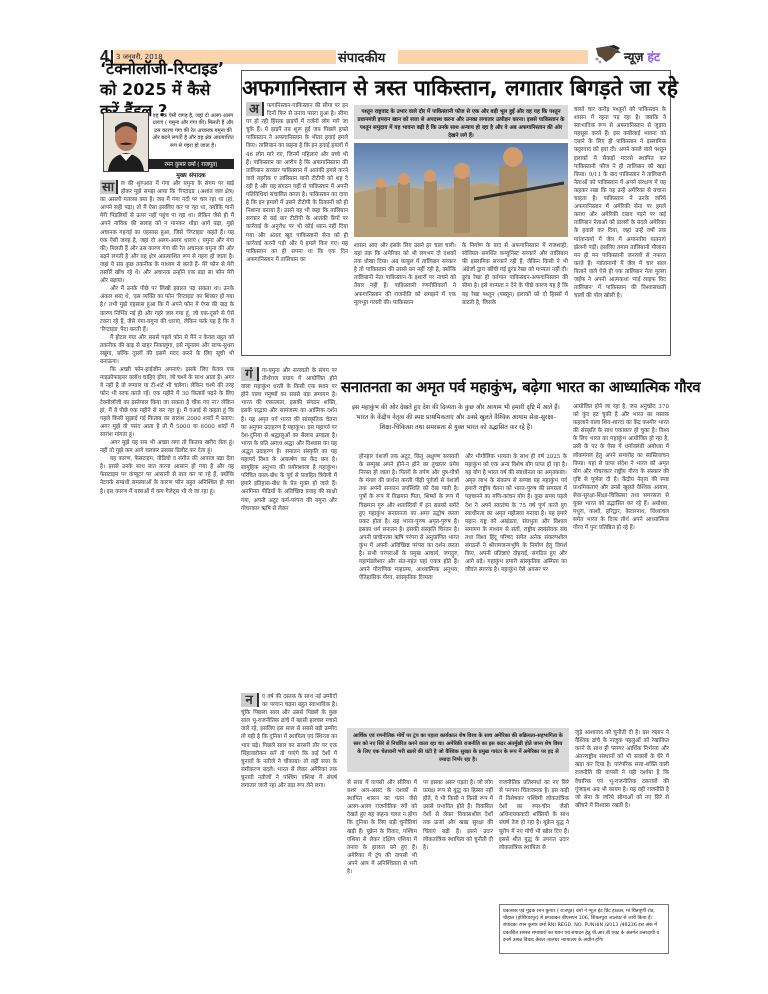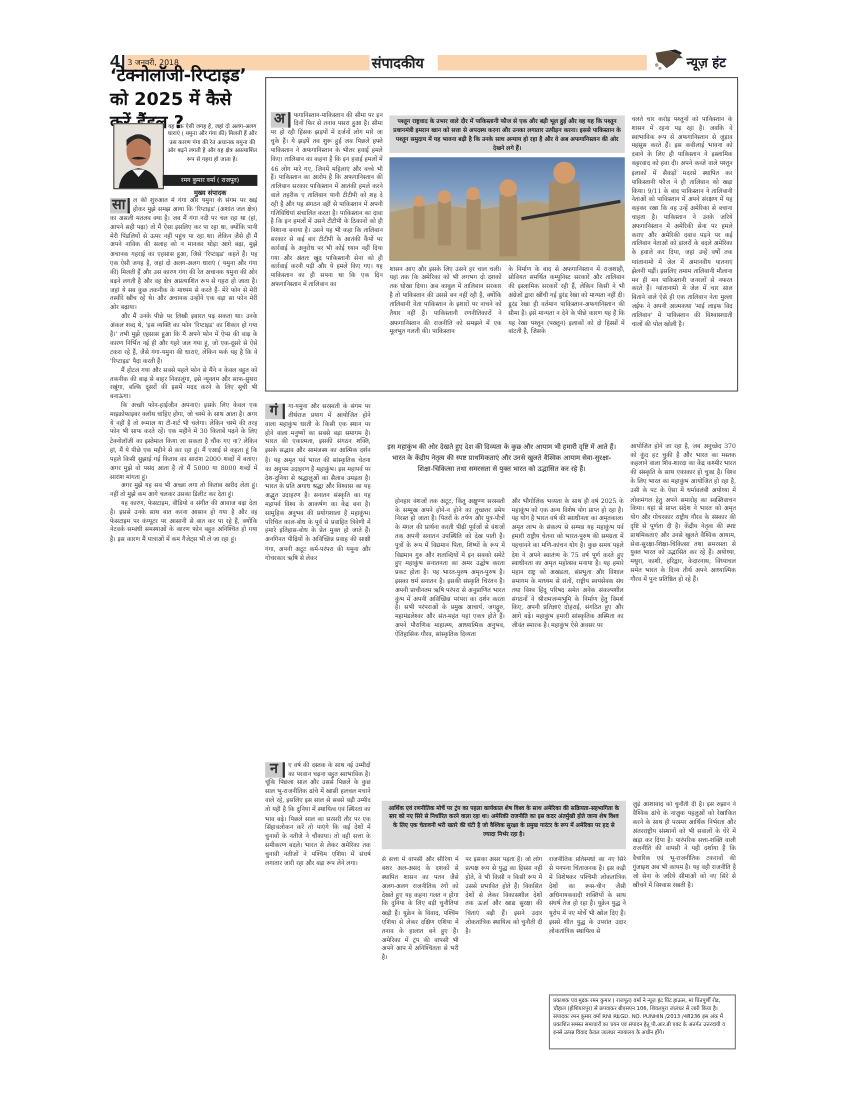--- a/index.html
+++ b/index.html
@@ -7,21 +7,21 @@
   .page{position:absolute;left:100px;top:48px;width:570px;height:906px;}
   .header{position:absolute;left:0;top:0;width:570px;height:18px;}
   .hdr-band{position:absolute;top:2px;height:14px;background:#fbd3ad;}
   .pg-no{position:absolute;left:0;top:0;font:bold 16px "Liberation Sans",sans-serif;color:#222;}
   .pg-sep{position:absolute;left:11px;top:2px;width:2px;height:14px;background:#222;}
   .pg-date{position:absolute;left:16px;top:4px;font:7px "DejaVu Sans",sans-serif;}
   .section{position:absolute;left:238px;top:0;font:bold 13px "DejaVu Sans",sans-serif;}
   .logo{position:absolute;right:0;top:-6px;width:80px;height:24px;}
   .logo-bird{position:absolute;left:4px;top:2px;width:28px;height:20px;}
   .logo-text{position:absolute;left:34px;top:6px;font:bold 12px "DejaVu Sans",sans-serif;color:#222;}
-  .logo-text span{color:#0f172a;}
+  .logo-text span{color:#8b5cf6;}
   .col-text{font-size:5.6px;line-height:8.1px;text-align:justify;color:#333;}
   .col-text p{margin:0;text-indent:10px;}
   .left-col{position:absolute;left:0;top:10px;width:134px;}
   .h-left{font:bold 16px/21px "DejaVu Sans",sans-serif;margin:0;color:#111;}
   .photo{position:absolute;left:3px;top:54px;width:44px;height:58px;background:#d9d3c8;border:1px solid #444;overflow:hidden;}
   .author-bar{position:absolute;left:48px;top:101px;width:86px;height:10px;background:#222;color:#fff;font:5.5px/10px "DejaVu Sans",sans-serif;text-align:center;}
   .author-role{position:absolute;left:48px;top:113px;width:86px;text-align:center;font:bold 6px "DejaVu Sans",sans-serif;}
   .teaser{position:absolute;left:52px;top:54px;width:82px;font-size:5.2px;line-height:7.4px;text-align:center;}
   .dropcap{float:left;width:16px;height:14px;background:#ccc;font:bold 13px/14px "DejaVu Sans",sans-serif;text-align:center;margin:1px 3px 0 0;border-right:2px solid #333;}
   .left-body{position:absolute;left:0;top:131px;width:134px;height:776px;overflow:hidden;}
@@ -93,20 +93,21 @@
     <span class="dropcap">सा</span>
     <p style="text-indent:0">ल की शुरुआत में गंगा और यमुना के संगम पर खड़े होकर मुझे समझ आया कि 'रिप्टाइड' (अशांत जल क्षेत्र) का असली मतलब क्या है। जब मैं गंगा नदी पर चल रहा था (हां, आपने सही पढ़ा) तो मैं ऐसा इसलिए कर पा रहा था, क्योंकि पानी मेरी पिंडलियों से ऊपर नहीं पहुंच पा रहा था। लेकिन जैसे ही मैं अपने नाविक की सलाह को न मानकर थोड़ा आगे बढ़ा, मुझे अचानक गहराई का एहसास हुआ, जिसे 'रिप्टाइड' कहते हैं। यह एक ऐसी जगह है, जहां दो अलग-अलग धाराएं ( यमुना और गंगा की) मिलती हैं और उस कारण गंगा की रेत अचानक यमुना की ओर बढ़ने लगती है और वह क्षेत्र अप्रत्याशित रूप से गहरा हो जाता है। जहां ये सब कुछ तकनीक के माध्यम से करते हैं- मेरे फोन से मेरी तस्वीरें खींच रहे थे। और अचानक उन्होंने एक बड़ा सा फोन मेरी ओर बढ़ाया।</p>
     <p>और मैं उनके पीछे पर लिखी इबारत पढ़ सकता था। उनके अंकल शब्द थे, 'इस व्यक्ति का फोन 'रिप्टाइड' का शिकार हो गया है।' तभी मुझे एहसास हुआ कि मैं अपने फोन में ऐप्स की बाढ़ के कारण निर्भित नई ही और गहरे जल गया हूं, जो एक-दूसरे से ऐसे टकरा रहे हैं, जैसे गंगा-यमुना की धाराएं, लेकिन फर्क यह है कि वे 'रिप्टाइड' पैदा करती हैं।</p>
     <p>मैं होटल गया और सबसे पहले फोन से मैंने न केवल बहुत को तकनीक की बाढ़ से बाहर निकालूंगा, इसे न्यूनतम और साफ-सुथरा रखूंगा, बल्कि दूसरों की इसमें मदद करने के लिए सूची भी बनाऊंगा।</p>
     <p>कि अच्छी फोन-हाईजीन अपनाएं। इसके लिए केवल एक माइक्रोफाइबर क्लॉथ चाहिए होगा, जो चश्मे के साथ आता है। अगर ये नहीं है तो रूमाल या टी-शर्ट भी चलेगा। लेकिन चश्मे की तरह फोन भी साफ करते रहें। एक महीने में 30 किताबें पढ़ने के लिए टेक्नोलॉजी का इस्तेमाल किया जा सकता है चौंक गए ना? लेकिन हां, मैं ये पीछे एक महीने से कर रहा हूं। मैं एआई से कहता हूं कि पहले किसी सुझाई गई किताब का सारांश 2000 शब्दों में बताए। अगर मुझे वो पसंद आता है तो मैं 5000 या 8000 शब्दों में सारांश मांगता हूं।</p>
     <p>अगर मुझे यह सब भी अच्छा लगा तो किताब खरीद लेता हूं। नहीं तो मुझे कम आगे चलकर उसका डिलीट कर देता हूं।</p>
     <p>यह कारण, फेसटाइम, वीडियो व संगीत की आवाज बढ़ा देता है। इससे उनके साथ बात करना आसान हो गया है और वह फेसटाइम पर कंप्यूटर पर आसानी से बात कर पा रहे हैं, क्योंकि नेटवर्क सम्बंधी समस्याओं के कारण फोन बहुत अनिश्चित हो गया है। इस कारण मैं यात्राओं में कम गैजेट्स भी ले जा रहा हूं।</p>
   </div>
 
   <div class="afg-box">
+    <h1 class="h-afg">अफगानिस्तान से त्रस्त पाकिस्तान, लगातार बिगड़ते जा रहे</h1>
     <div class="afg-c1 col-text">
       <span class="dropcap">अ</span>
       <span>फगानिस्तान-पाकिस्तान की सीमा पर इन दिनों फिर से तनाव पसरा हुआ है। सीमा पर हो रही हिंसक झड़पों में दर्जनों लोग मारे जा चुके हैं। ये झड़पें तब शुरू हुईं जब पिछले हफ्ते पाकिस्तान ने अफगानिस्तान के भीतर हवाई हमले किए। तालिबान का कहना है कि इन हवाई हमलों में 46 लोग मारे गए, जिनमें महिलाएं और बच्चे भी हैं। पाकिस्तान का आरोप है कि अफगानिस्तान की तालिबान सरकार पाकिस्तान में आतंकी हमले करने वाले तहरीक ए तालिबान यानी टीटीपी को शह दे रही है और यह संगठन वहीं से पाकिस्तान में अपनी गतिविधियां संचालित करता है। पाकिस्तान का दावा है कि इन हमलों में उसने टीटीपी के ठिकानों को ही निशाना बनाया है। उसने यह भी कहा कि तालिबान सरकार से कई बार टीटीपी के आतंकी कैंपों पर कार्रवाई के अनुरोध पर भी कोई ध्यान नहीं दिया गया और अंततः खुद पाकिस्तानी सेना को ही कार्रवाई करनी पड़ी और ये हमले किए गए। यह पाकिस्तान का ही सपना था कि एक दिन अफगानिस्तान में तालिबान का</span>
     </div>
     <div class="afg-quote">पश्तून राष्ट्रवाद के उभार वाले दौर में पाकिस्तानी फौज से एक और बड़ी भूल हुई और वह यह कि पश्तून प्रधानमंत्री इमरान खान को सत्ता से अपदस्थ करना और उनका लगातार उत्पीड़न करना। इससे पाकिस्तान के पश्तून समुदाय में यह भावना बढ़ी है कि उनके साथ अन्याय हो रहा है और वे अब अफगानिस्तान की ओर देखने लगे हैं।</div>
     <div class="afg-photo">
       <svg viewBox="0 0 214 94" width="214" height="94">
         <path d="M0 50 L40 42 L80 48 L130 40 L170 46 L214 42 L214 94 L0 94 Z" fill="#b49e78"></path>
         <g fill="#a78c68">
             <rect x="22" y="44" width="10" height="30"></rect>
@@ -128,20 +129,21 @@
     <div class="afg-c2 col-text">शासन आए और इसके लिए उसने हर चाल चली। यहां तक कि अमेरिका को भी लगभग दो दशकों तक धोखा दिया। अब काबुल में तालिबान सरकार है तो पाकिस्तान की उससे बन नहीं रही है, क्योंकि तालिबानी नेता पाकिस्तान के इशारों पर नाचने को तैयार नहीं हैं। पाकिस्तानी रणनीतिकारों ने अफगानिस्तान की राजनीति को समझने में एक मूलभूत गलती की। पाकिस्तान</div>
     <div class="afg-c3 col-text">के निर्माण के बाद से अफगानिस्तान में राजशाही, सोवियत समर्थित कम्युनिस्ट सरकारें और तालिबान की इस्लामिक सरकारें रही हैं, लेकिन किसी ने भी अंग्रेजों द्वारा खींची गई डूरंड रेखा को मान्यता नहीं दी। डूरंड रेखा ही वर्तमान पाकिस्तान-अफगानिस्तान की सीमा है। इसे मान्यता न देने के पीछे कारण यह है कि यह रेखा पश्तून (पख्तून) इलाकों को दो हिस्सों में बांटती है, जिसके</div>
     <div class="afg-c4 col-text">चलते चार करोड़ पश्तूनों को पाकिस्तान के शासन में रहना पड़ रहा है। जबकि वे स्वाभाविक रूप से अफगानिस्तान से जुड़ाव महसूस करते हैं। इस कबीलाई भावना को दबाने के लिए ही पाकिस्तान ने इस्लामिक कट्टरवाद को हवा दी। अपने कब्जे वाले पश्तून इलाकों में सैकड़ों मदरसे स्थापित कर पाकिस्तानी फौज ने ही तालिबान को खड़ा किया। 9/11 के बाद पाकिस्तान ने तालिबानी नेताओं को पाकिस्तान में अपने संरक्षण में यह कहकर रखा कि वह उन्हें अमेरिका से बचाना चाहता है। पाकिस्तान ने उनके जरिये अफगानिस्तान में अमेरिकी सेना पर हमले कराए और अमेरिकी दबाव पड़ने पर कई तालिबान नेताओं को डालरों के बदले अमेरिका के हवाले कर दिया, जहां उन्हें वर्षों तक ग्वांतानामो में जेल में अमानवीय यातनाएं झेलनी पड़ीं। इसलिए तमाम तालिबानी मौलाना मन ही मन पाकिस्तानी जनरलों से नफरत करते हैं। ग्वांतानामो में जेल में चार साल बिताने वाले ऐसे ही एक तालिबान नेता मुल्ला जईफ ने अपनी आत्मकथा 'माई लाइफ विद तालिबान' में पाकिस्तान की विश्वासघाती चालों की पोल खोली है।</div>
   </div>
 
   <div class="kumbh">
     <div class="kumbh-c1 col-text">
       <span class="dropcap">गं</span>
       <span>गा-यमुना और सरस्वती के संगम पर तीर्थराज प्रयाग में आयोजित होने वाला महाकुंभ धरती के किसी एक स्थान पर होने वाला मनुष्यों का सबसे बड़ा समागम है। भारत की एकात्मता, इसकी संगठन शक्ति, इसके सद्भाव और सामंजस्य का आत्मिक दर्शन है। यह अमृत पर्व भारत की सांस्कृतिक चेतना का अनुपम उदाहरण है महाकुंभ। इस महापर्व पर देश-दुनिया से श्रद्धालुओं का सैलाब उमड़ता है। भारत के प्रति अगाध श्रद्धा और विश्वास का यह अद्भुत उदाहरण है। सनातन संस्कृति का यह महापर्व विश्व के आकर्षण का केंद्र बना है। सामूहिक अनुभव की प्रयोगशाला है महाकुंभ। परिचित काल-बोध के पूर्व से प्रवाहित त्रिवेणी में हमारे इतिहास-बोध के प्रेत मुक्त हो जाते हैं। अनगिनत पीढ़ियों के अविच्छिन्न प्रवाह की साक्षी गंगा, अपनी अटूट कर्म-परंपरा की यमुना और गोचरकार ऋषि से लेकर</span>
     </div>
+    <h1 class="h-kumbh">सनातनता का अमृत पर्व महाकुंभ, बढ़ेगा भारत का आध्यात्मिक गौरव</h1>
     <div class="kumbh-intro">इस महाकुंभ की ओर देखते हुए देश की दिव्यता के कुछ और आयाम भी हमारी दृष्टि में आते हैं। भारत के केंद्रीय नेतृत्व की स्पष्ट प्राथमिकताएं और उनसे खुलते वैश्विक आयाम सेवा-सुरक्षा-शिक्षा-चिकित्सा तथा समरसता से युक्त भारत को उद्भासित कर रहे हैं।</div>
     <div class="kumbh-c2 col-text">होनहार वंशजों तक अटूट, किंतु अक्षुण्ण सरस्वती के सम्मुख अपने होने-न होने का तुच्छतर प्रमेय निरस्त हो जाता है। पितरों के तर्पण और पुत्र-पौत्रों के मंगल की प्रार्थना करती पीढ़ी पूर्वजों से वंशजों तक अपनी सनातन उपस्थिति को देख पाती है। पुत्रों के रूप में विद्यमान पिता, शिष्यों के रूप में विद्यमान गुरु और शताब्दियों में इन सबको समेटे हुए महाकुंभ सनातनता का अमर उद्घोष करता प्रकट होता है। यह भारत-पुरुष अमृत-पुरुष है। इसका धर्म सनातन है। इसकी संस्कृति चिरंतन है। अपनी प्राचीनतम ऋषि परंपरा से अनुप्राणित भारत कुंभ में अपनी अविच्छिन्न परंपरा का दर्शन करता है। सभी परंपराओं के प्रमुख आचार्य, जगद्गुरु, महामंडलेश्वर और संत-महंत यहां एकत्र होते हैं। अपने पौराणिक माहात्म्य, आध्यात्मिक अनुभव, ऐतिहासिक गौरव, सांस्कृतिक दिव्यता</div>
     <div class="kumbh-c3 col-text">और भौगोलिक भव्यता के साथ ही वर्ष 2025 के महाकुंभ को एक अन्य विशेष योग प्राप्त हो रहा है। यह योग है भारत वर्ष की स्वाधीनता का अमृतकाल। अमृत लाभ के संकल्प से सम्पन्न यह महाकुंभ पर्व हमारी राष्ट्रीय चेतना को भारत-पुरुष की समग्रता में पहचानने का मणि-कांचन योग है। कुछ समय पहले देश ने अपने स्वातंत्र्य के 75 वर्ष पूर्ण करते हुए स्वाधीनता का अमृत महोत्सव मनाया है। यह हमारे महान राष्ट्र को अखंडता, संप्रभुता और विशाल समागम के माध्यम से संतों, राष्ट्रीय स्वयंसेवक संघ तथा विश्व हिंदू परिषद समेत अनेक संकल्पशील संगठनों ने श्रीरामजन्मभूमि के निर्माण हेतु विमर्श किए, अपनी प्रतिज्ञाएं दोहराईं, संगठित हुए और आगे बढ़े। महाकुंभ हमारी सांस्कृतिक अस्मिता का जीवंत स्मारक है। महाकुंभ ऐसे अवसर पर</div>
     <div class="kumbh-c4 col-text">आयोजित होने जा रहा है, जब अनुच्छेद 370 को कुंद हट चुकी है और भारत का मस्तक कहलाने वाला शिव-शारदा का केंद्र कश्मीर भारत की संस्कृति के साथ एकाकार हो चुका है। विश्व के लिए भारत का महाकुंभ आयोजित हो रहा है, उसी के पट के ऐसा में धर्मावलंबी अयोध्या में लोकमंगल हेतु अपने समारोह का स्वस्तिवाचन किया। यहां से प्राप्त संदेश ने भारत को अमृत योग और गोचरकार राष्ट्रीय गौरव के संस्कार की दृष्टि से पूर्णता दी है। केंद्रीय नेतृत्व की स्पष्ट प्राथमिकताएं और उनसे खुलते वैश्विक आयाम, सेवा-सुरक्षा-शिक्षा-चिकित्सा तथा समरसता से युक्त भारत को उद्भासित कर रहे हैं। अयोध्या, मथुरा, काशी, हरिद्वार, केदारनाथ, विंध्याचल समेत भारत के दिव्य तीर्थ अपने आध्यात्मिक गौरव में पुनः प्रतिष्ठित हो रहे हैं।</div>
   </div>
 
   <div class="intl">
     <div class="intl-c1 col-text">
       <span class="dropcap">न</span>
       <span>ए वर्ष की दस्तक के साथ नई उम्मीदों का परवान चढ़ना बहुत स्वाभाविक है। चूंकि पिछला साल और उससे पिछले के कुछ साल भू-राजनीतिक ढांचे में खासी हलचल मचाने वाले रहे, इसलिए इस साल से सबसे बड़ी उम्मीद तो यही है कि दुनिया में स्थायित्व एवं स्थिरता का भाव बढ़े। पिछले साल का सरसरी तौर पर एक सिंहावलोकन करें तो पाएंगे कि कई देशों में चुनावों के नतीजे ने चौंकाया। तो वहीं सत्ता के समीकरण बदले। भारत से लेकर अमेरिका तक चुनावी नतीजों ने पश्चिम एशिया में संघर्ष लगातार जारी रहा और बड़ा रूप लेने लगा।</span>

